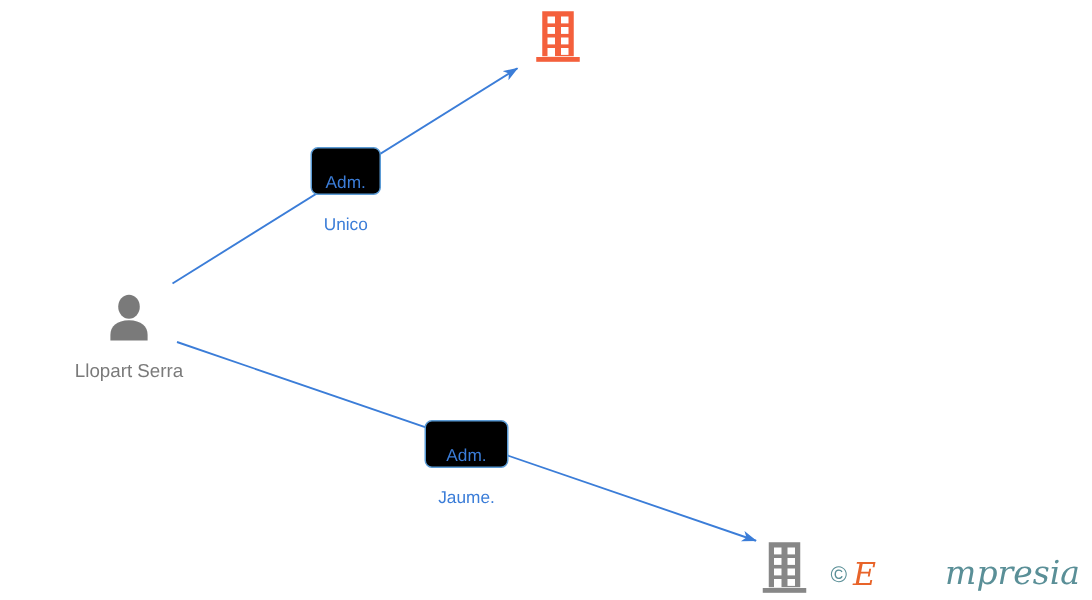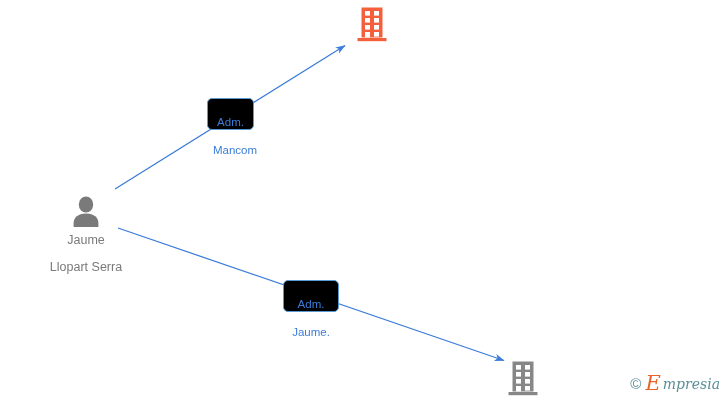--- a/index.html
+++ b/index.html
@@ -92,23 +92,24 @@
     font-family: "DejaVu Serif", serif;
     font-style: italic;
     font-size: 21px;
     color: #e8642a;
     line-height: 1;
     margin-right: -2px;
   }
   .wm-rest {
     font-family: "DejaVu Serif", serif;
     font-style: italic;
-    font-size: 14px;
+    font-size: 22px;
     color: #5a8f97;
     line-height: 1;
+    margin-left: 44px;
   }
 </style>
 </head>
 <body>
 
 <div id="canvas">
 
   <svg id="edges" viewBox="0 0 728 400" xmlns="http://www.w3.org/2000/svg">
     <defs>
       <marker id="arrow" markerWidth="9" markerHeight="9" refX="7.5" refY="3.2" orient="auto" markerUnits="strokeWidth">
@@ -161,27 +162,26 @@
     <div style="font-size:11px;color:#7a7a7a;"></div>
   </div>
 
   <div class="person-node" style="left:16px; top:196px;">
     <svg class="person-icon" viewBox="0 0 34 32" xmlns="http://www.w3.org/2000/svg">
       <g fill="#7a7a7a">
         <ellipse cx="17" cy="8.5" rx="7.2" ry="8"></ellipse>
         <path d="M17 17.5c-8.2 0-12.4 4.3-12.4 9.6V31h24.8v-3.9c0-5.3-4.2-9.6-12.4-9.6z"></path>
       </g>
     </svg>
-    <div class="person-label">Jaume</div>
     <div class="person-label" style="margin-top:12px;">Llopart Serra</div>
   </div>
 
   <div class="edge-label" style="left:207px; top:98px; width:47px; height:32px;">
     <div>Adm.</div>
-    <div>Mancom</div>
+    <div>Unico</div>
   </div>
 
   <div class="edge-label" style="left:283px; top:280px; width:56px; height:32px;">
     <div>Adm.</div>
     <div>Jaume.</div>
   </div>
 
   <div class="watermark">
     <span class="wm-c">©</span>
     <span class="wm-e">E</span>

